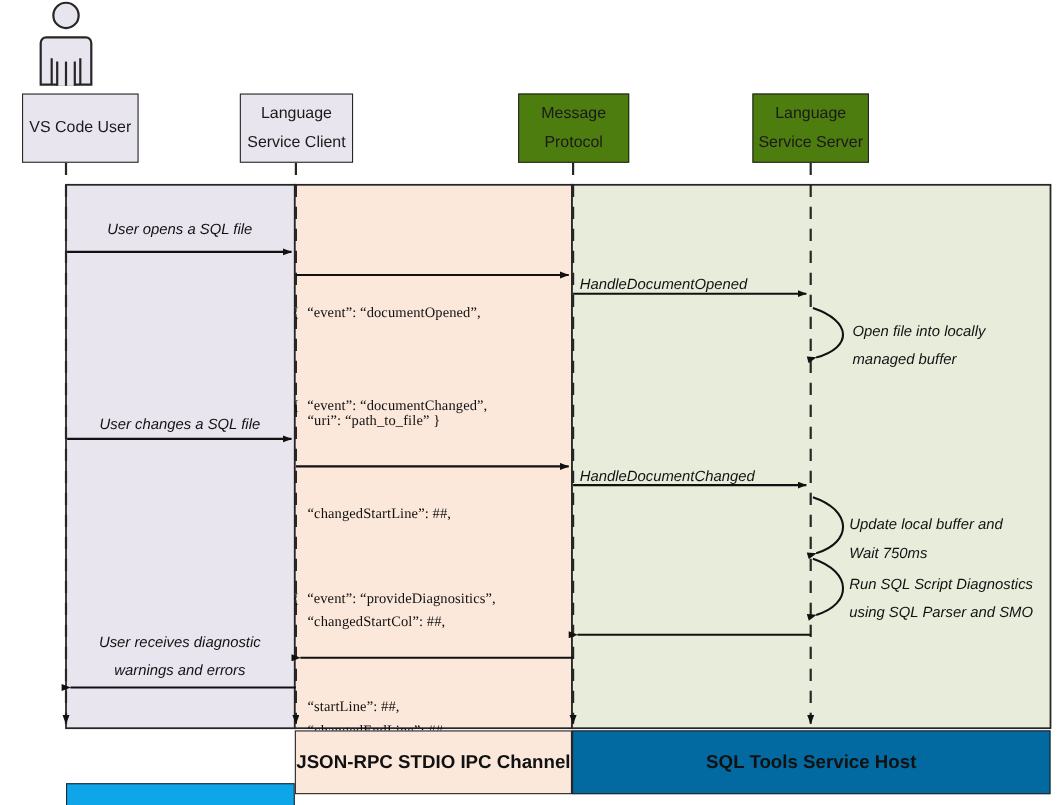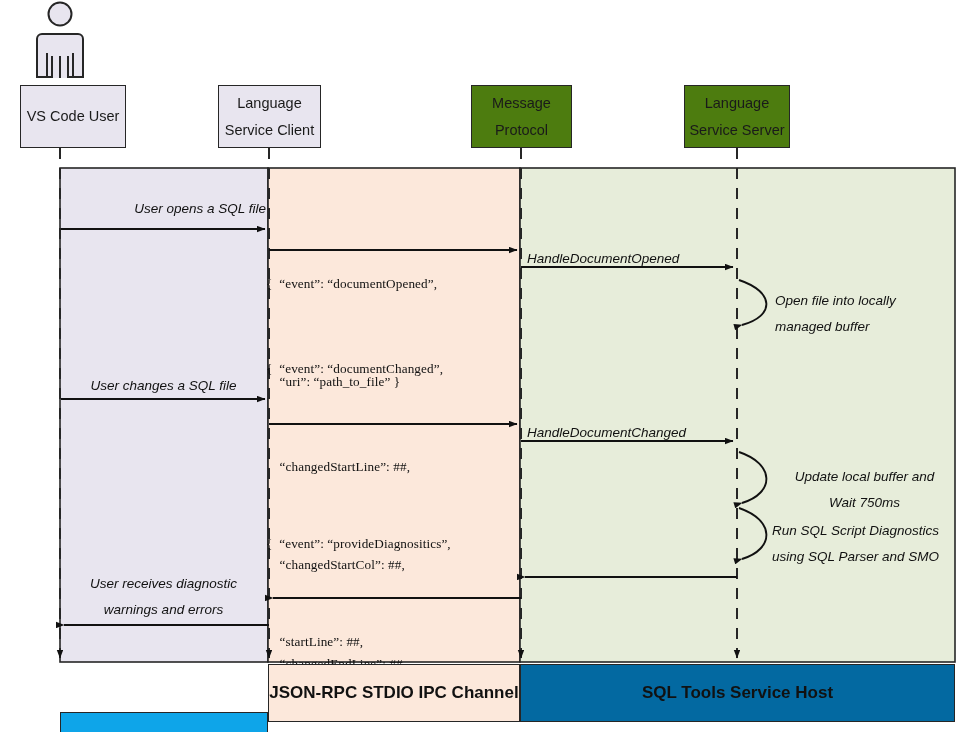--- a/index.html
+++ b/index.html
@@ -65,21 +65,21 @@
     text-align: center;
   }
   .note {
     position: absolute;
     font-style: italic;
     font-size: 13.5px;
     color: #111;
     white-space: nowrap;
     line-height: 1.95;
   }
-  .note.center { text-align: center; }
+  .note.center { }
   .note.left { text-align: left; }
 
   .json-block {
     position: absolute;
     font-family: "Liberation Serif", serif;
     font-size: 13.2px;
     line-height: 2.18;
     color: #111;
     white-space: pre;
     letter-spacing: 0.1px;
@@ -160,21 +160,21 @@
   <div class="hdr-box green" style="left:471px; top:85px; width:101px; height:63px;">
     <span>Message</span>
     <span>Protocol</span>
   </div>
 
   <div class="hdr-box green" style="left:684px; top:85px; width:106px; height:63px;">
     <span>Language</span>
     <span>Service Server</span>
   </div>
 
-  <div class="msg-label" style="left:61px; top:201px; width:205px;text-align:right;">
+  <div class="msg-label" style="left:61px; top:201px; width:205px;">
     <span>User opens a SQL file</span>
   </div>
 
   <div class="msg-label" style="left:527px; top:251px; width:205px; text-align:left;">
     <span>HandleDocumentOpened</span>
   </div>
 
   <div class="msg-label" style="left:61px; top:378px; width:205px;">
     <span>User changes a SQL file</span>
   </div>

